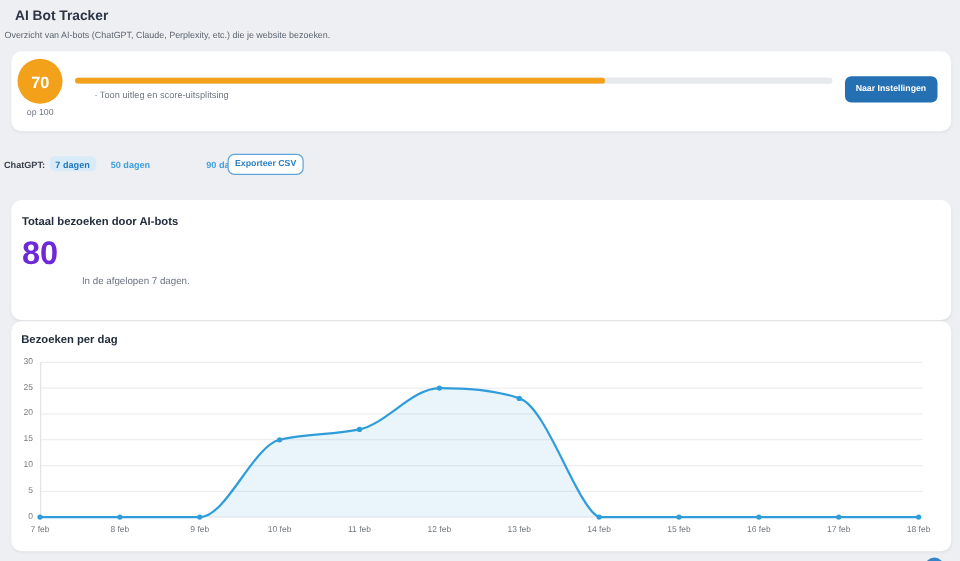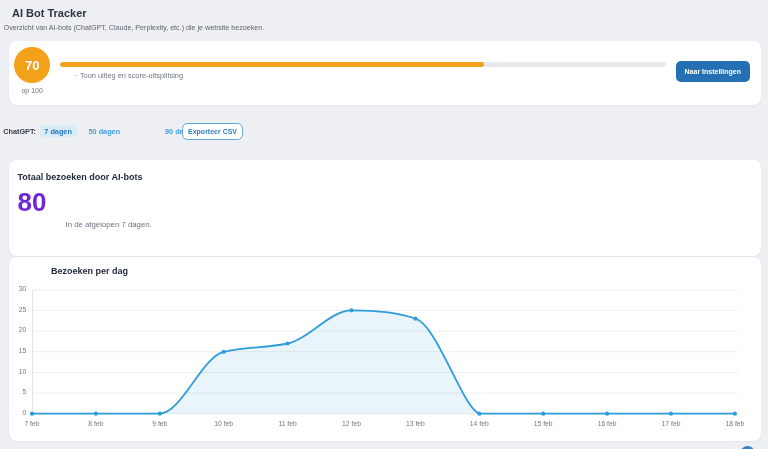--- a/index.html
+++ b/index.html
@@ -34,21 +34,21 @@
 .csv { position:absolute; left:182.1px; top:123.2px; width:60.9px; height:17px; border:1px solid #61a5da; border-radius:5.5px; background:#fff; color:#2b80c0; font-size:7px; font-weight:700; display:flex; align-items:center; justify-content:center; white-space:nowrap; }
 
 
 #card2 { top:159.5px; height:96px; }
 .c2title { position:absolute; left:9px; top:12.3px; font-size:9px; font-weight:700; color:#232d3b; }
 .bignum { position:absolute; left:9.1px; top:29.3px; font-size:26px; line-height:26px; font-weight:700; color:#6d28d9; }
 .c2sub { position:absolute; left:27px; top:60.3px; font-size:7.8px; color:#6b7280;margin-left:30px; }
 
 
 #card3 { top:256.7px; height:184.5px; }
-.c3title { position:absolute; left:8.5px; top:9.7px; font-size:9px; font-weight:700; color:#232d3b;margin-left:34px; }
+.c3title { position:absolute; left:8.5px; top:9.7px; font-size:9px; font-weight:700; color:#232d3b; }
 #chart { position:absolute; left:0; top:0; }
 #chart text { font-family:"Liberation Sans", sans-serif; font-size:6.8px; fill:#75797e; }
 
 .fab { position:absolute; left:739.8px; top:446.4px; width:15px; height:15px; border-radius:50%; background:#3584c8; }
 </style>
 </head>
 <body>
 <h1>AI Bot Tracker</h1>
 <div class="subtitle">Overzicht van AI-bots (ChatGPT, Claude, Perplexity, etc.) die je website bezoeken.</div>
 

